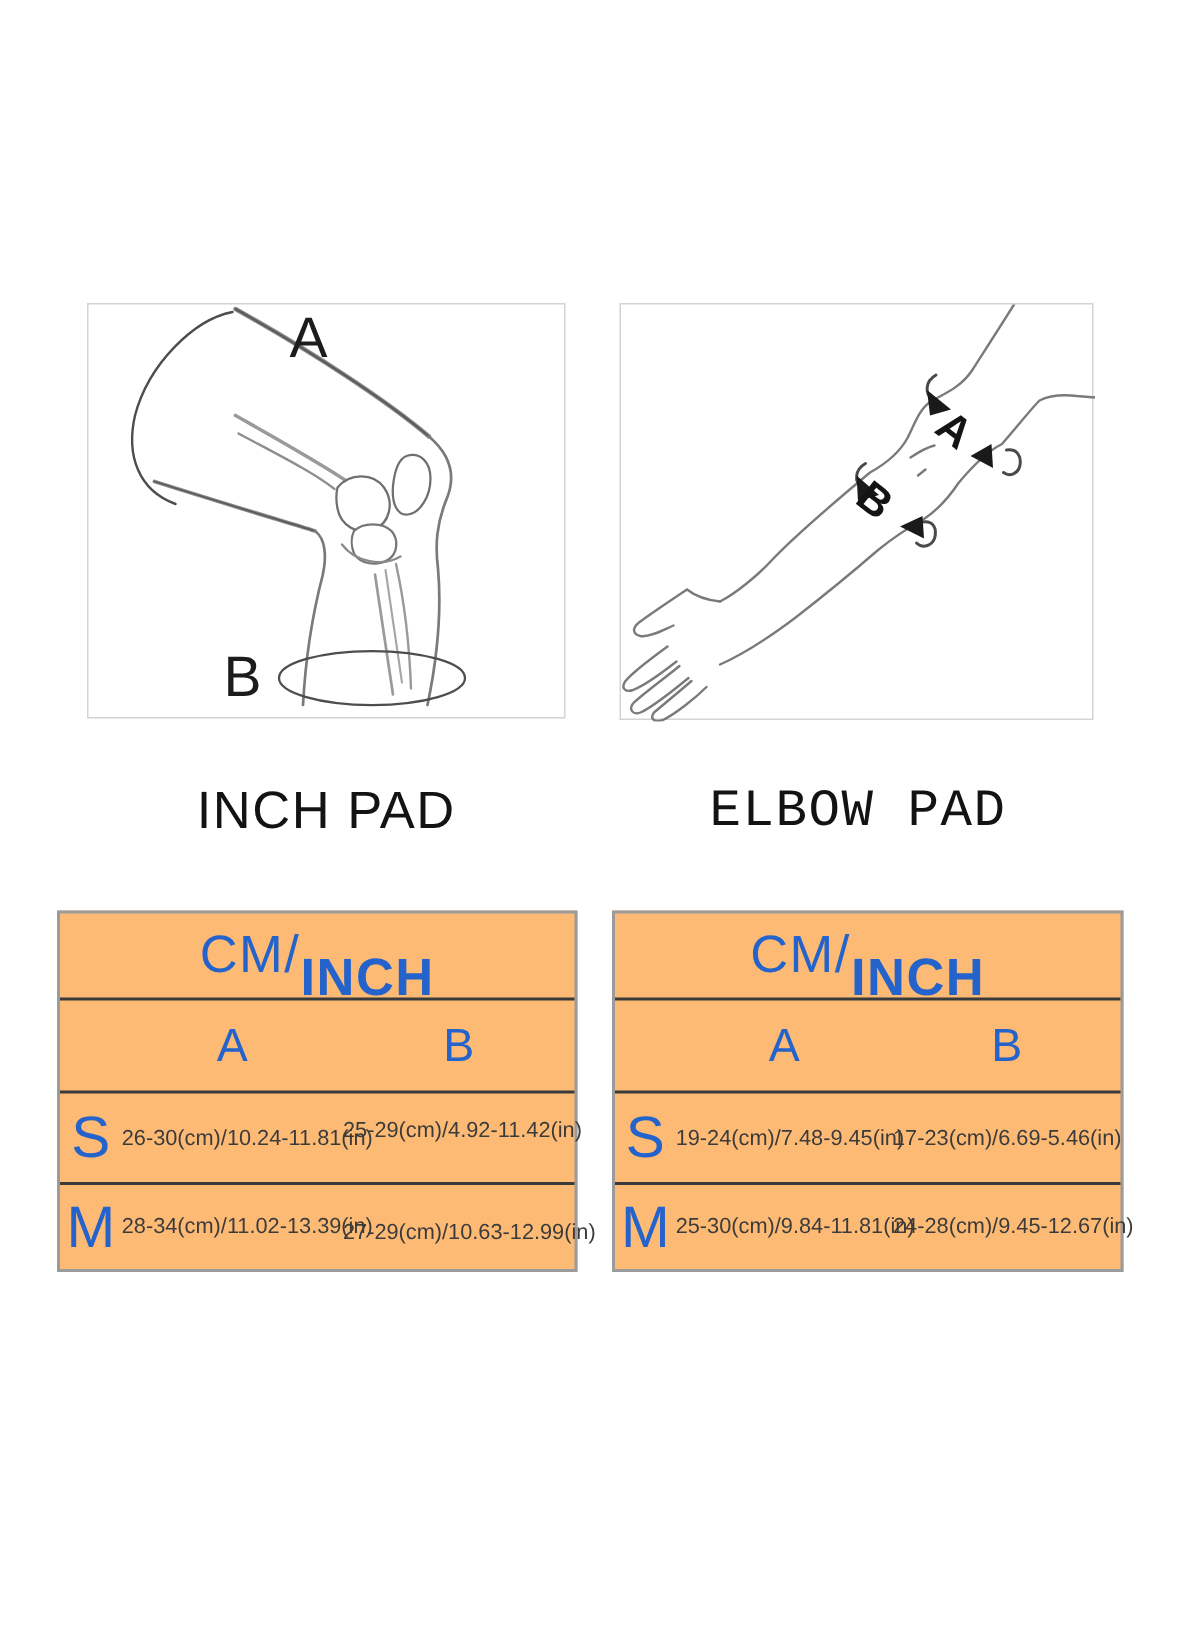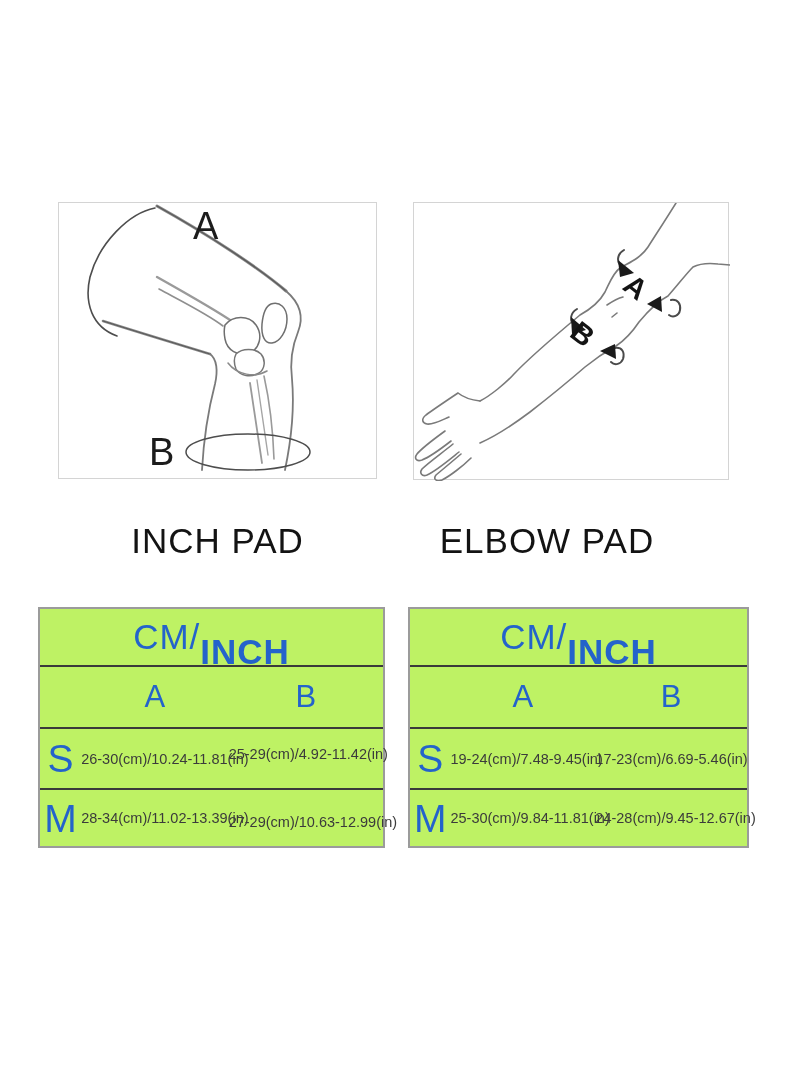--- a/index.html
+++ b/index.html
@@ -17,26 +17,26 @@
   .diag-label { position:absolute; color:#1c1c1c; font-size:38px; line-height:1; }
   #knee-label-a { left:134px; top:4px; }
   #knee-label-b { left:90px;  top:230px; }
   .arm-label { position:absolute; color:#141414; font-size:29px; font-weight:700; line-height:1; transform:rotate(38deg); }
   #elbow-label-a { left:211px; top:70px; }
   #elbow-label-b { left:158px; top:117px; }
 
   
   .pad-title { position:absolute; top:521px; text-align:center; font-size:35px; letter-spacing:1px; color:#131313; }
   #knee-title  { left:58px;  width:319px; }
-  #elbow-title { left:389px; width:316px; }
+  #elbow-title { left:414px; width:316px;font-family:Liberation Mono, monospace; }
 
   
   .size-table {
     position:absolute; top:607px; height:241px; box-sizing:border-box;
-    border:2px solid #9b9b9b; display:flex; flex-direction:column; background:#bef264;
+    border:2px solid #9b9b9b; display:flex; flex-direction:column; background:#fdba74;
   }
   #knee-table  { left:38px;  width:347px; }
   #elbow-table { left:408px; width:341px; }
 
   .t-unit {
     height:58px; box-sizing:border-box; border-bottom:2px solid #3a3a3a;
     display:flex; align-items:center; justify-content:center;
     font-size:35px; color:#2463cb; letter-spacing:1px;
   }
   .t-unit .cm   { font-weight:400; }

